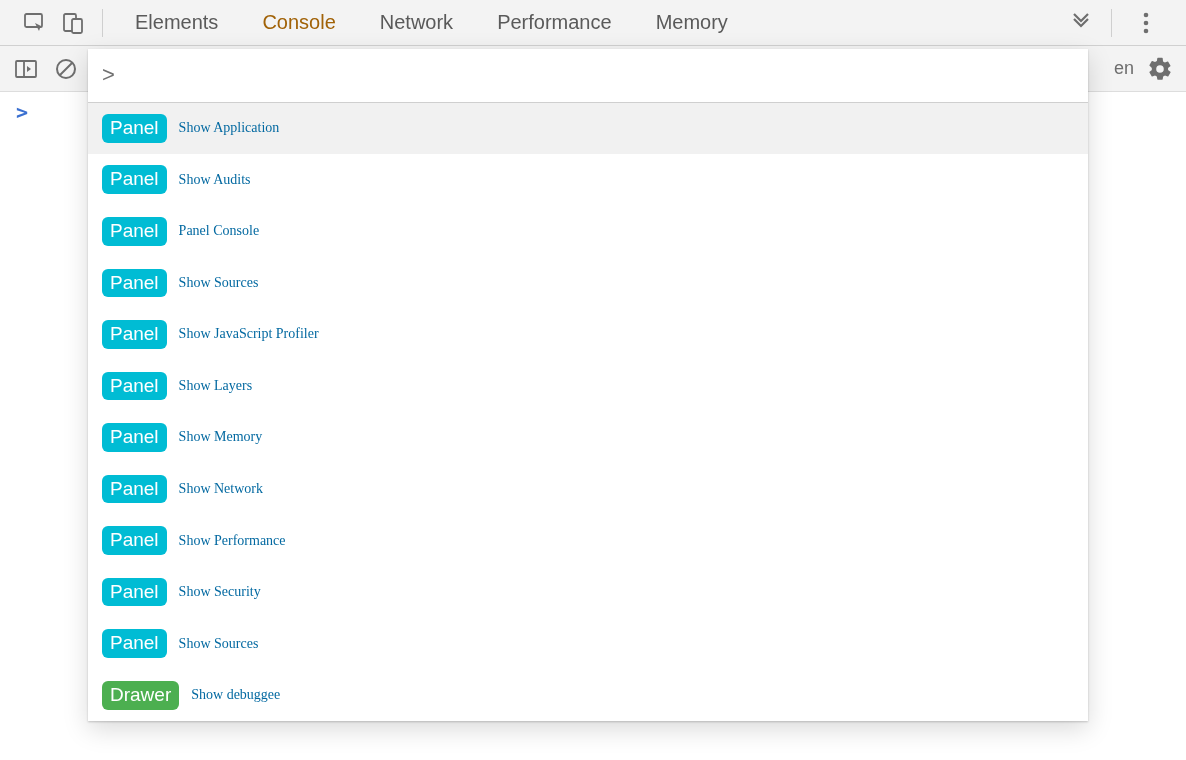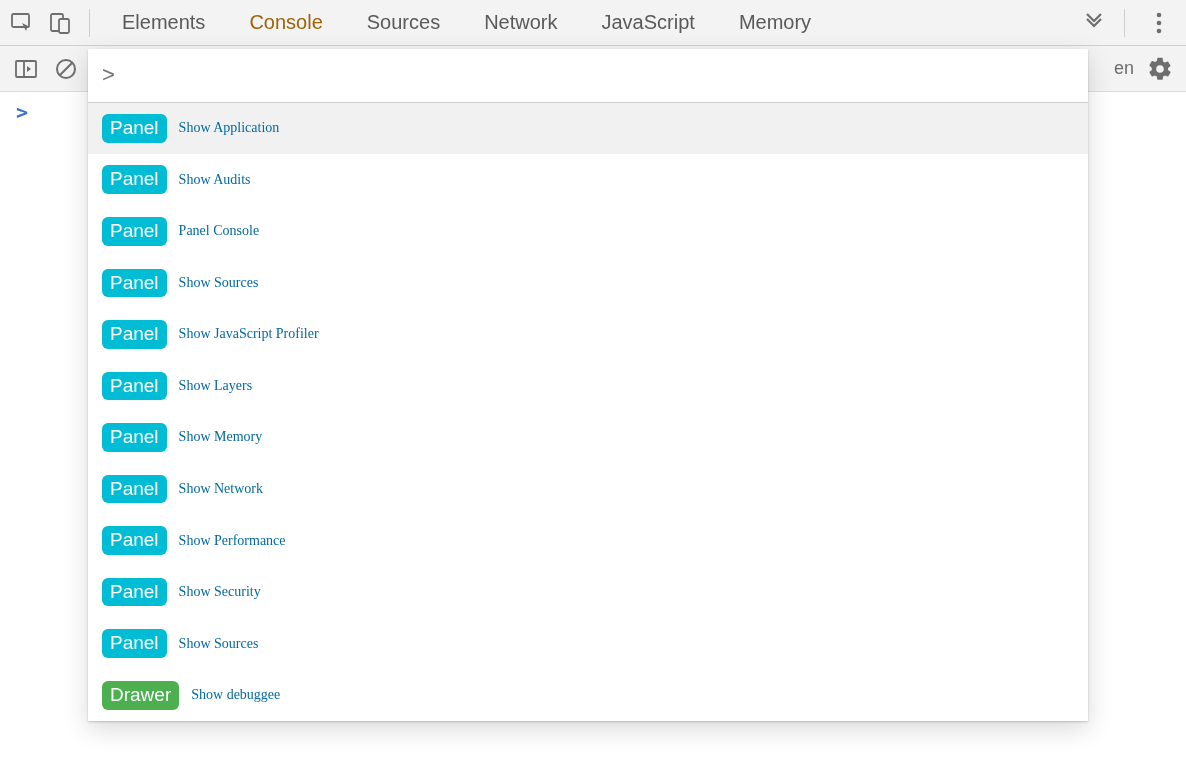--- a/index.html
+++ b/index.html
@@ -11,21 +11,21 @@
       height: 760px;
       overflow: hidden;
       position: relative;
     }
     .top-tabs {
       height: 46px;
       background: #f3f3f3;
       border-bottom: 1px solid #d0d0d0;
       display: flex;
       align-items: center;
-      padding: 0 3px;
+      padding: 0 16px;
     }
     .icon-btn {
       width: 38px;
       height: 38px;
       display: flex;
       align-items: center;
       justify-content: center;
       color: #6e6e6e;
       cursor: pointer;
     }
@@ -179,27 +179,24 @@
   </div>
   <div class="divider"></div>
   <div class="tabs">
     <div class="tab-item">
         <span>Elements</span>
       </div>
     <div class="tab-item active">
         <span>Console</span>
       </div>
     <div class="tab-item">
-        <span>Sources</span>
-      </div>
-    <div class="tab-item">
         <span>Network</span>
       </div>
     <div class="tab-item">
-        <span>JavaScript</span>
+        <span>Performance</span>
       </div>
     <div class="tab-item">
         <span>Memory</span>
       </div>
   </div>
   <div class="chev-btn">
     <svg viewBox="0 0 24 24" width="24" height="24" fill="none" stroke="currentColor" stroke-width="2.2">
       <path d="M5 8 l7 7 7-7"></path>
         <path d="M5 3 l7 7 7-7"></path>
     </svg>

